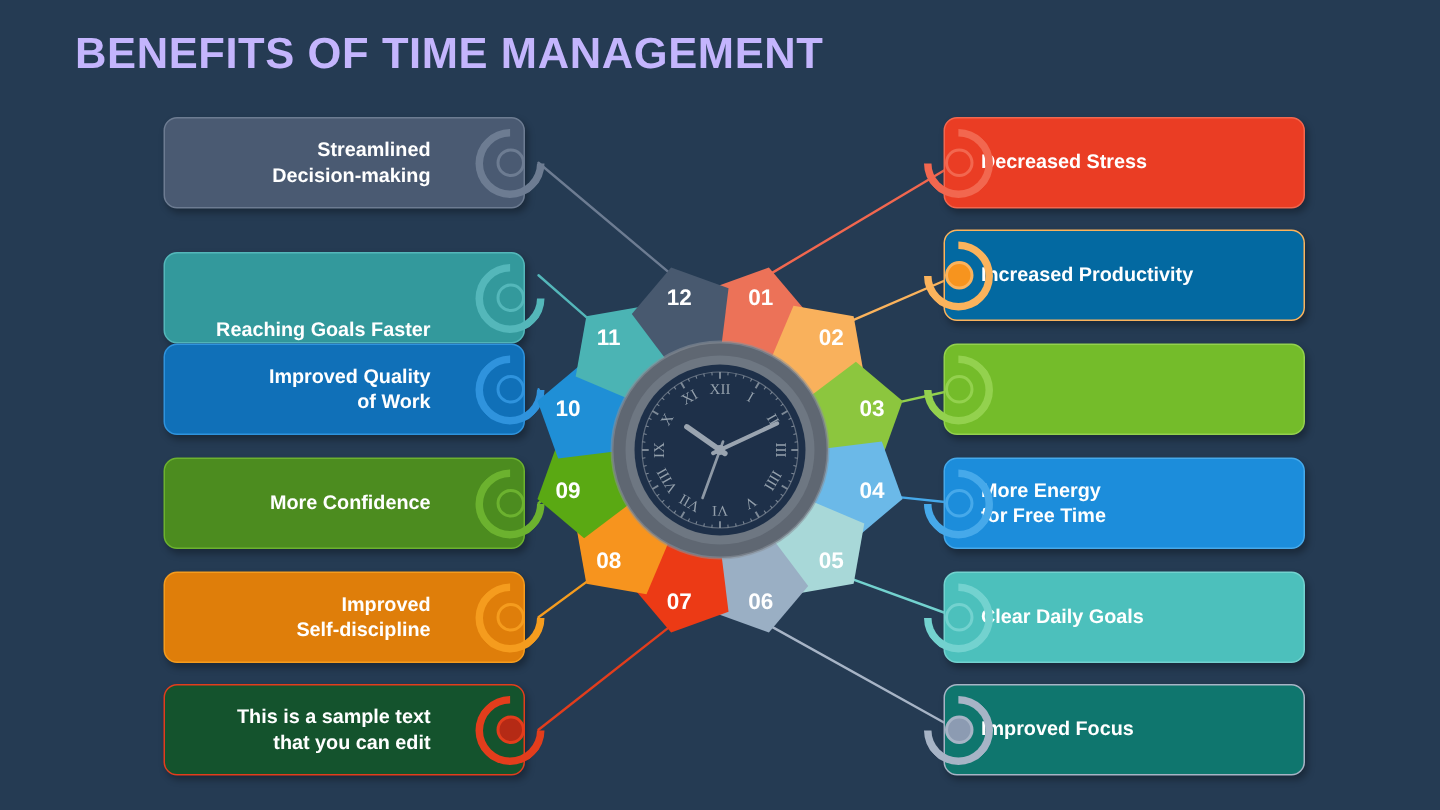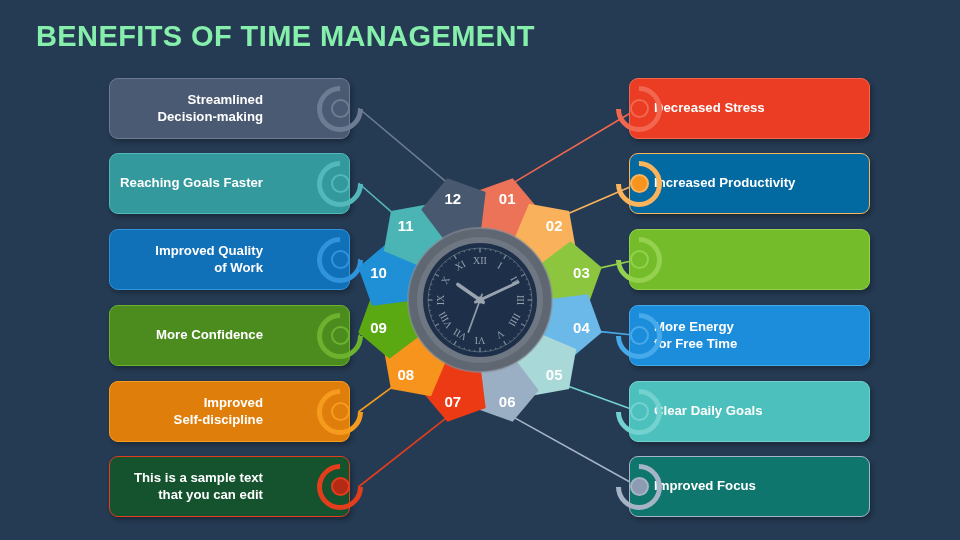--- a/index.html
+++ b/index.html
@@ -19,26 +19,26 @@
   #stage {
     position: relative;
     width: 960px;
     height: 540px;
     overflow: hidden;
   }
 
   
   #page-title {
     position: absolute;
-    left: 36px;
+    left: 50px;
     top: 20px;
     font-size: 29px;
     font-weight: bold;
     letter-spacing: 0.4px;
-    color: #86efac;
+    color: #c4b5fd;
     text-transform: uppercase;
     white-space: nowrap;
   }
 
   
   #connector-layer {
     position: absolute;
     left: 0; top: 0;
     width: 960px; height: 540px;
     pointer-events: none;
@@ -61,21 +61,21 @@
     color: #ffffff;
     line-height: 1.25;
     white-space: pre-line;
   }
 
   
   .card.left { left: 109px; }
   .card.left .card-label {
     text-align: right;
     width: 100%;
-    padding-right: 86px;
+    padding-right: 62px;
   }
 
   
   .card.right { left: 629px; }
   .card.right .card-label {
     text-align: left;
     width: 100%;
     padding-left: 24px;
   }
 
@@ -149,21 +149,21 @@
 
   <div id="cards-left">
       <div class="card left" style="top: 78px; background: rgb(74, 90, 114); border: 1px solid rgb(109, 124, 146);">
         <div class="card-label">Streamlined
 Decision-making</div>
         <div class="notch">
           <div class="notch-ring" style="border-width: 5px; border-style: solid; border-color: rgb(109, 124, 146) transparent rgb(109, 124, 146) rgb(109, 124, 146); border-image: initial; transform: rotate(-45deg);"></div>
           <div class="notch-dot" style="background: rgb(74, 90, 114); border: 2px solid rgb(109, 124, 146);"></div>
         </div>
       </div>
-      <div class="card left" style="top: 153px; background: rgb(51, 153, 156); border: 1px solid rgb(84, 183, 186);">
+      <div class="card left" style="top: 168px; background: rgb(51, 153, 156); border: 1px solid rgb(84, 183, 186); align-items: flex-end;">
         <div class="card-label">Reaching Goals Faster</div>
         <div class="notch">
           <div class="notch-ring" style="border-width: 5px; border-style: solid; border-color: rgb(84, 183, 186) transparent rgb(84, 183, 186) rgb(84, 183, 186); border-image: initial; transform: rotate(-45deg);"></div>
           <div class="notch-dot" style="background: rgb(51, 153, 156); border: 2px solid rgb(84, 183, 186);"></div>
         </div>
       </div>
       <div class="card left" style="top: 229px; background: rgb(16, 112, 184); border: 1px solid rgb(47, 147, 221);">
         <div class="card-label">Improved Quality
 of Work</div>
         <div class="notch">

